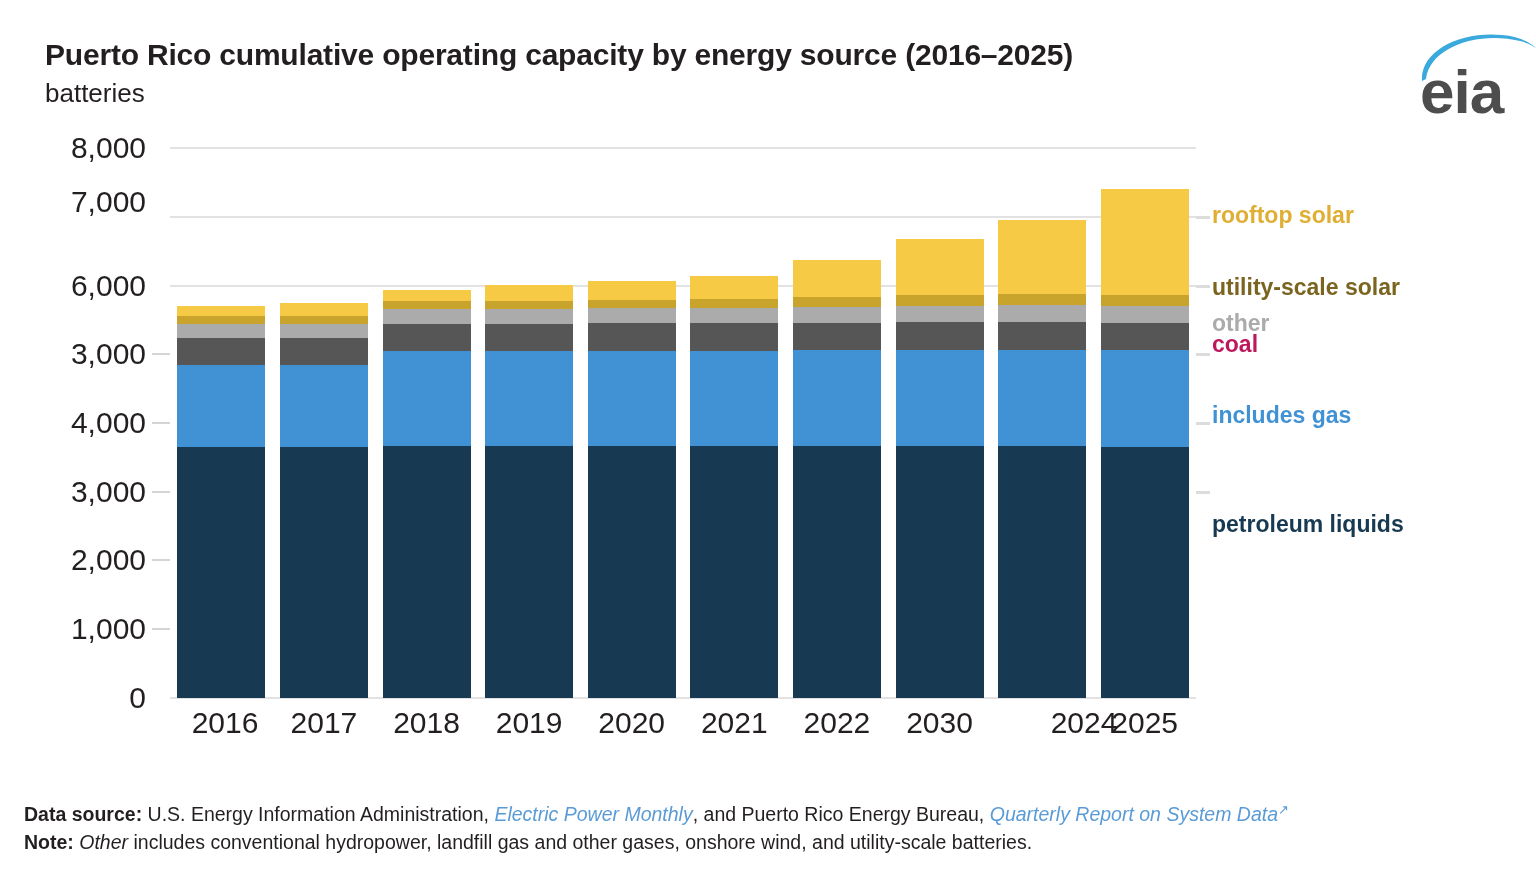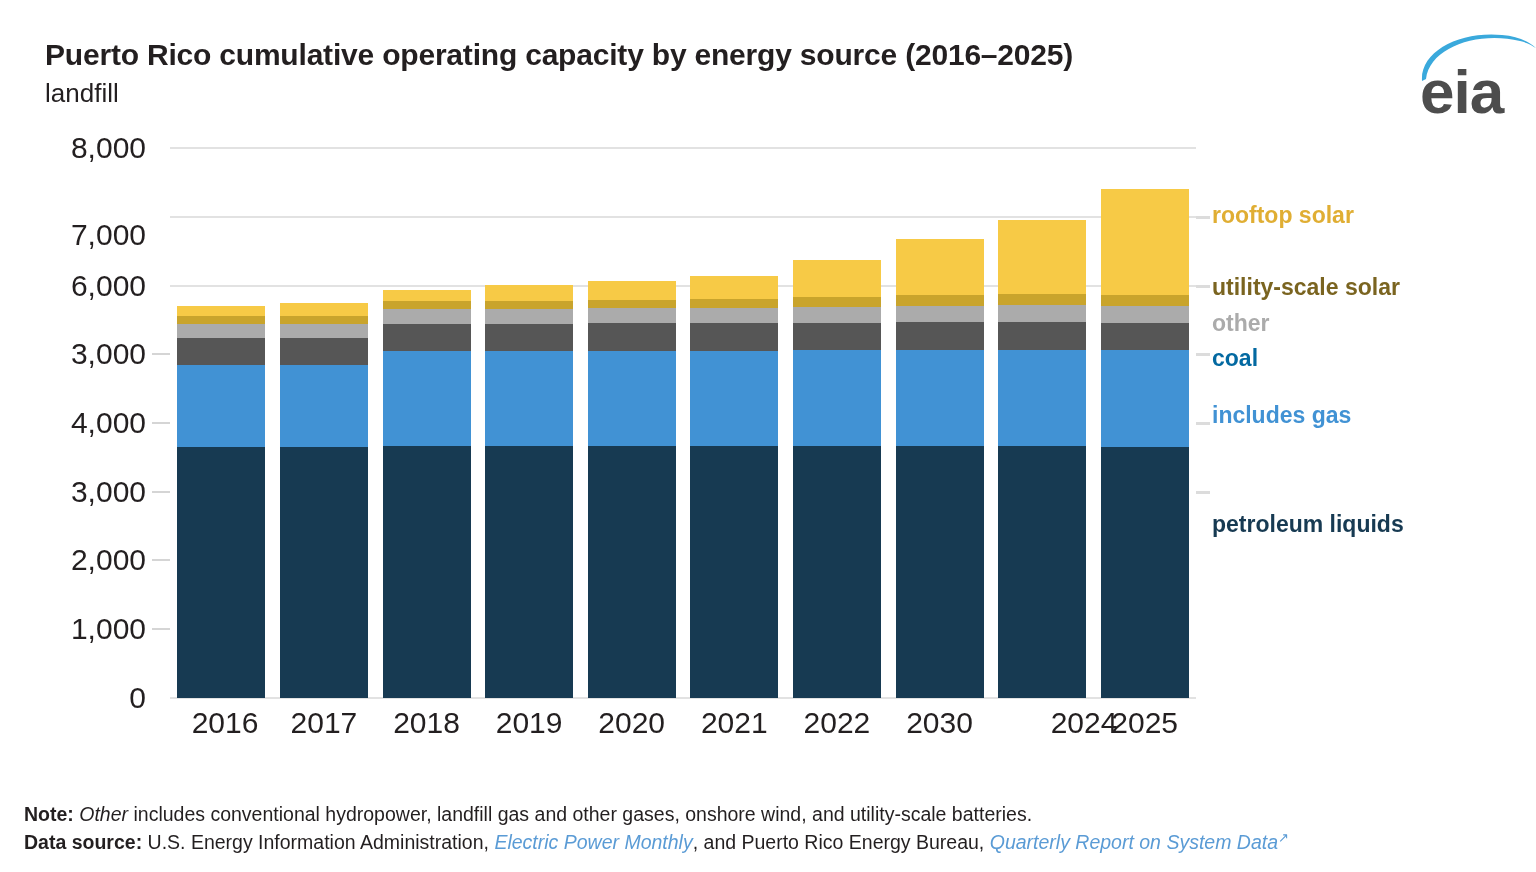--- a/index.html
+++ b/index.html
@@ -34,21 +34,21 @@
   .lnk{color:#5a9bd5;font-style:italic;}
   .ital{font-style:italic;}
   .ext-ico{font-size:13px;color:#5a9bd5;vertical-align:super;}
 </style>
 </head>
 <body>
 
 <div class="page">
 
   <div class="title">Puerto Rico cumulative operating capacity by energy source (2016–2025)</div>
-  <div class="subtitle">landfill</div>
+  <div class="subtitle">batteries</div>
 
   <div class="eia-logo">
     <svg viewBox="0 0 128 86" width="128" height="86" aria-hidden="true">
       <path d="M10 46 C14 14, 62 -2, 104 8 C120 12, 126 20, 126 26 C126 18, 112 4, 86 2 C44 -2, 4 18, 6 48 Z" fill="#3aa9dc"></path>
       <text x="4" y="80" font-family="Liberation Sans, sans-serif" font-size="62" font-weight="bold" fill="#4d4d4d" letter-spacing="-1">eia</text>
     </svg>
   </div>
 
   <div class="plot">
 
@@ -56,21 +56,21 @@
     <div class="grid-line" style="top:216px;width:1026px"></div>
     <div class="grid-line" style="top:285px"></div>
     <div class="axis-tick" style="top:353px"></div>
     <div class="axis-tick" style="top:422px"></div>
     <div class="axis-tick" style="top:491px"></div>
     <div class="axis-tick" style="top:559px"></div>
     <div class="axis-tick" style="top:628px"></div>
     <div class="grid-line" style="top:697px"></div>
 
     <div class="ylabel" style="top:131px">8,000</div>
-    <div class="ylabel" style="top:218px">7,000</div>
+    <div class="ylabel" style="top:185px">7,000</div>
     <div class="ylabel" style="top:269px">6,000</div>
     <div class="ylabel" style="top:337px">3,000</div>
     <div class="ylabel" style="top:406px">4,000</div>
     <div class="ylabel" style="top:475px">3,000</div>
     <div class="ylabel" style="top:543px">2,000</div>
     <div class="ylabel" style="top:612px">1,000</div>
     <div class="ylabel" style="top:681px">0</div>
 
     <div class="bars" id="bars">
         <div class="bar" style="left: 7.3px;">
@@ -170,36 +170,36 @@
 
     <div class="legend-tick" style="top:216px;background:#dcdcdc"></div>
     <div class="legend-item" style="top:202px;color:#e0ae33">rooftop solar</div>
 
     <div class="legend-tick" style="top:285px;background:#dcdcdc"></div>
     <div class="legend-item" style="top:274px;color:#7a6420">utility-scale solar</div>
 
     <div class="legend-item" style="top:310px;color:#ababab">other</div>
 
     <div class="legend-tick" style="top:353px;background:#dcdcdc"></div>
-    <div class="legend-item" style="top:345px;color:#0369a1">coal</div>
+    <div class="legend-item" style="top:331px;color:#be185d">coal</div>
 
     <div class="legend-tick" style="top:422px;background:#dcdcdc"></div>
     <div class="legend-item" style="top:402px;color:#4192d4">includes gas</div>
 
     <div class="legend-tick" style="top:491px;background:#dcdcdc"></div>
     <div class="legend-item" style="top:511px;color:#173a52">petroleum liquids</div>
   </div>
 
   <div class="footer">
-    <div>
-      <b>Note:</b>
-      <span class="ital">Other</span>
-      <span>includes conventional hydropower, landfill gas and other gases, onshore wind, and utility-scale batteries.</span>
-    </div>
     <div>
       <b>Data source:</b>
       <span>U.S. Energy Information Administration,</span>
       <span class="lnk">Electric Power Monthly</span><span>, and Puerto Rico Energy Bureau,</span>
       <span class="lnk">Quarterly Report on System Data</span><span class="ext-ico">↗</span>
     </div>
+    <div>
+      <b>Note:</b>
+      <span class="ital">Other</span>
+      <span>includes conventional hydropower, landfill gas and other gases, onshore wind, and utility-scale batteries.</span>
+    </div>
   </div>
 
 </div>
 
 </body></html>

